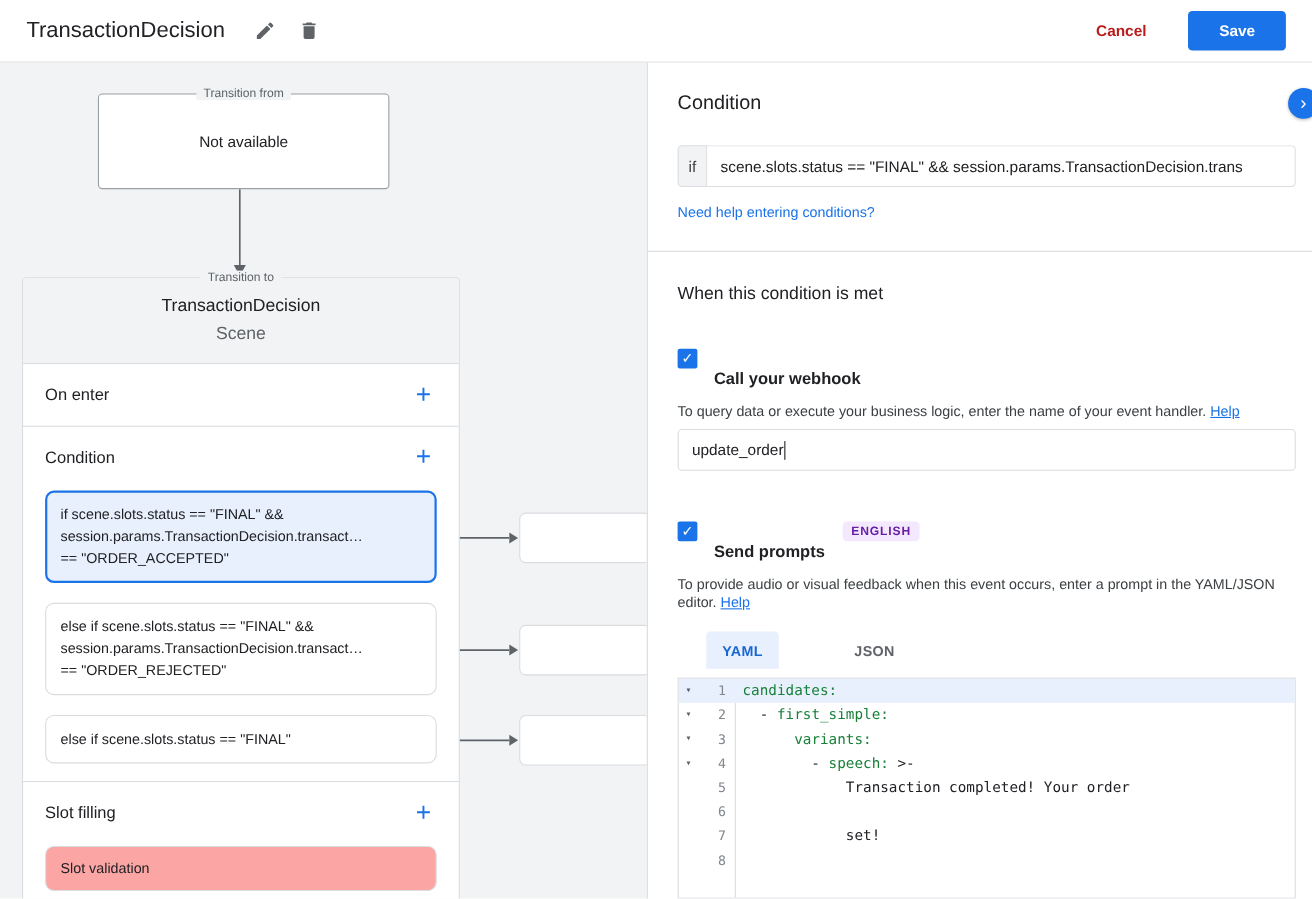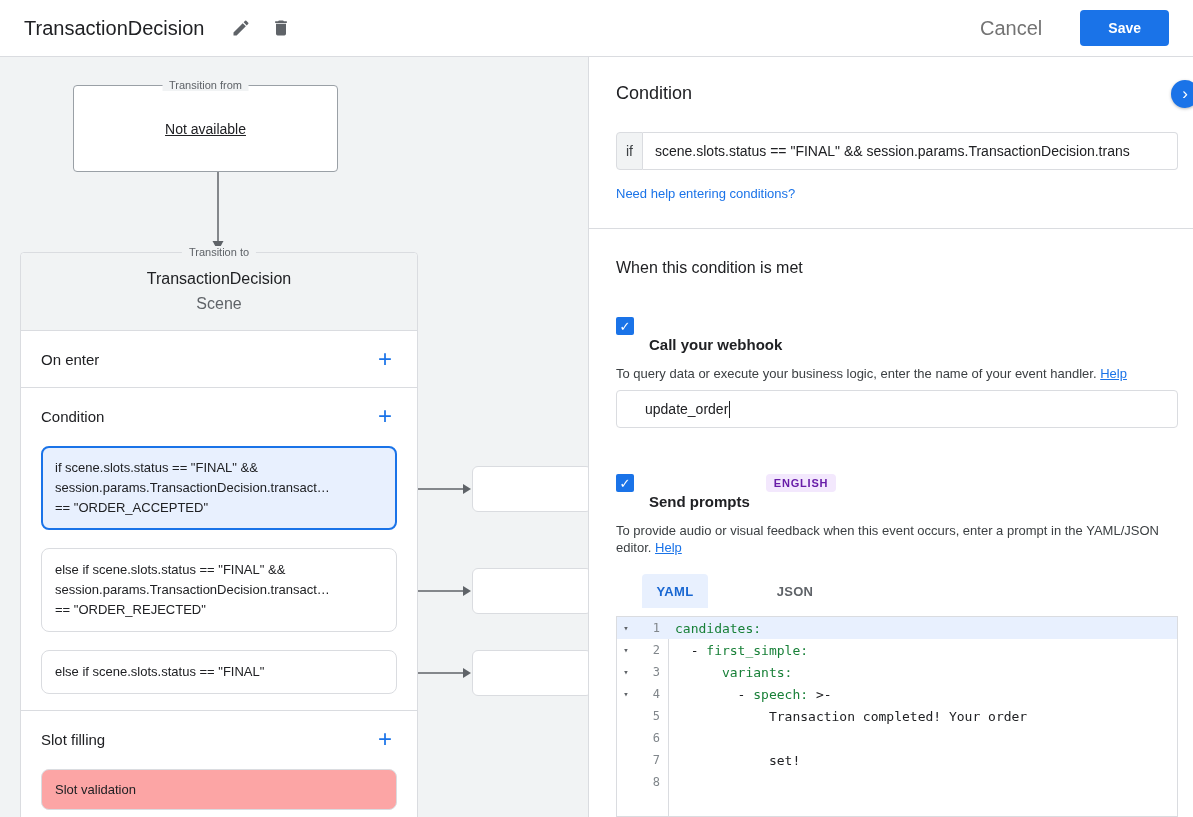--- a/index.html
+++ b/index.html
@@ -10,34 +10,34 @@
 
   
   .topbar { height:57px; display:flex; align-items:center; justify-content:space-between;
             padding:0 24px; border-bottom:1px solid #dadce0; background:#fff; }
   .topbar-left { display:flex; align-items:center; }
   .page-title { font-size:20px; font-weight:400; margin-right:22px; }
   .icon-btn { background:none; border:none; width:30px; height:30px; display:flex;
               align-items:center; justify-content:center; cursor:pointer; margin-right:10px; }
   .icon-btn svg { fill:#5f6368; }
   .topbar-right { display:flex; align-items:center; gap:38px; }
-  .text-btn { background:none; border:none; color:#737373; font-size:20px; font-weight:400; cursor:pointer; }
+  .text-btn { background:none; border:none; color:#b91c1c; font-size:14px; font-weight:700; cursor:pointer; }
   .primary-btn { background:#1a73e8; color:#fff; border:none; border-radius:4px; height:36px;
                  padding:0 28px; font-size:14px; font-weight:700; cursor:pointer; }
 
   
   .content { display:flex; height:760px; }
 
   
   .canvas { position:relative; width:588px; height:100%; background:#f1f3f4; overflow:hidden; flex:none; }
   .connectors { position:absolute; left:0; top:0; pointer-events:none; }
   .floating-label { position:absolute; top:-7px; left:50%; transform:translateX(-50%);
                     background:#f1f3f4; padding:0 7px; font-size:11px; color:#5f6368; white-space:nowrap; }
-  .tf-box { position:absolute; left:73px; top:28px; width:265px; height:87px; background:#fff;
-            border:1px solid #9aa0a6; border-radius:4px; display:flex; align-items:center; justify-content:center;text-decoration:underline; }
+  .tf-box { position:absolute; left:89px; top:28px; width:265px; height:87px; background:#fff;
+            border:1px solid #9aa0a6; border-radius:4px; display:flex; align-items:center; justify-content:center; }
   .tf-value { font-size:14px; }
   .scene-card { position:absolute; left:20px; top:195px; width:398px; background:#fff;
                 border:1px solid #dadce0; border-radius:4px; }
   .scene-header { height:78px; background:#f1f3f4; border-bottom:1px solid #dadce0; border-radius:4px 4px 0 0;
                   display:flex; flex-direction:column; align-items:center; justify-content:center; gap:7px; cursor:pointer; }
   .scene-name { font-size:16px; }
   .scene-type { font-size:16px; color:#5f6368; }
   .card-row { display:flex; align-items:center; justify-content:space-between; padding:0 20px;
               height:56px; font-size:15px; }
   .section { border-top:1px solid #dadce0; }
@@ -73,21 +73,21 @@
   .check-row { display:flex; align-items:center; margin-top:22px; }
   .prompts-row { margin-top:28px; }
   .checkbox { width:18px; height:18px; border-radius:2px; background:#1a73e8; color:#fff; flex:none;
               display:flex; align-items:center; justify-content:center; font-size:13px; cursor:pointer; }
   .check-label { margin-left:15px; font-size:15px; font-weight:700;margin-top:37px; }
   .badge { margin-left:16px; background:#f3e8fd; color:#681da8; font-size:11px; font-weight:700;
            letter-spacing:.8px; padding:3px 8px; border-radius:4px; }
   .helper { margin-top:12px; font-size:13px; line-height:17px; color:#3c4043; }
   .helper .link { text-decoration:underline; }
   .text-input { margin-top:8px; height:38px; border:1px solid #dadce0; border-radius:4px; flex:none;
-                display:flex; align-items:center; padding:0 28px; font-size:14px; cursor:text; background:#fff; }
+                display:flex; align-items:center; padding:0 12px; font-size:14px; cursor:text; background:#fff; }
   .caret { display:inline-block; width:1px; height:17px; background:#202124; margin-left:1px; }
   .tabs { display:flex; margin-top:18px; margin-left:26px; gap:54px; flex:none; }
   .tab { height:34px; min-width:66px; padding:0 12px; display:flex; align-items:center; justify-content:center;
          font-size:13px; font-weight:700; color:#5f6368; letter-spacing:.3px; cursor:pointer; }
   .tab.active { background:#e8f0fe; color:#1967d2; border-radius:4px 4px 0 0; }
 
   
   .editor { margin-top:8px; border:1px solid #dadce0; flex:1; position:relative; overflow:hidden;
             background:#fff; font-family:"DejaVu Sans Mono","Liberation Mono",monospace; font-size:13px; }
   .gutter-rail { position:absolute; left:0; top:0; bottom:0; width:52px; border-right:1px solid #dadce0; }

